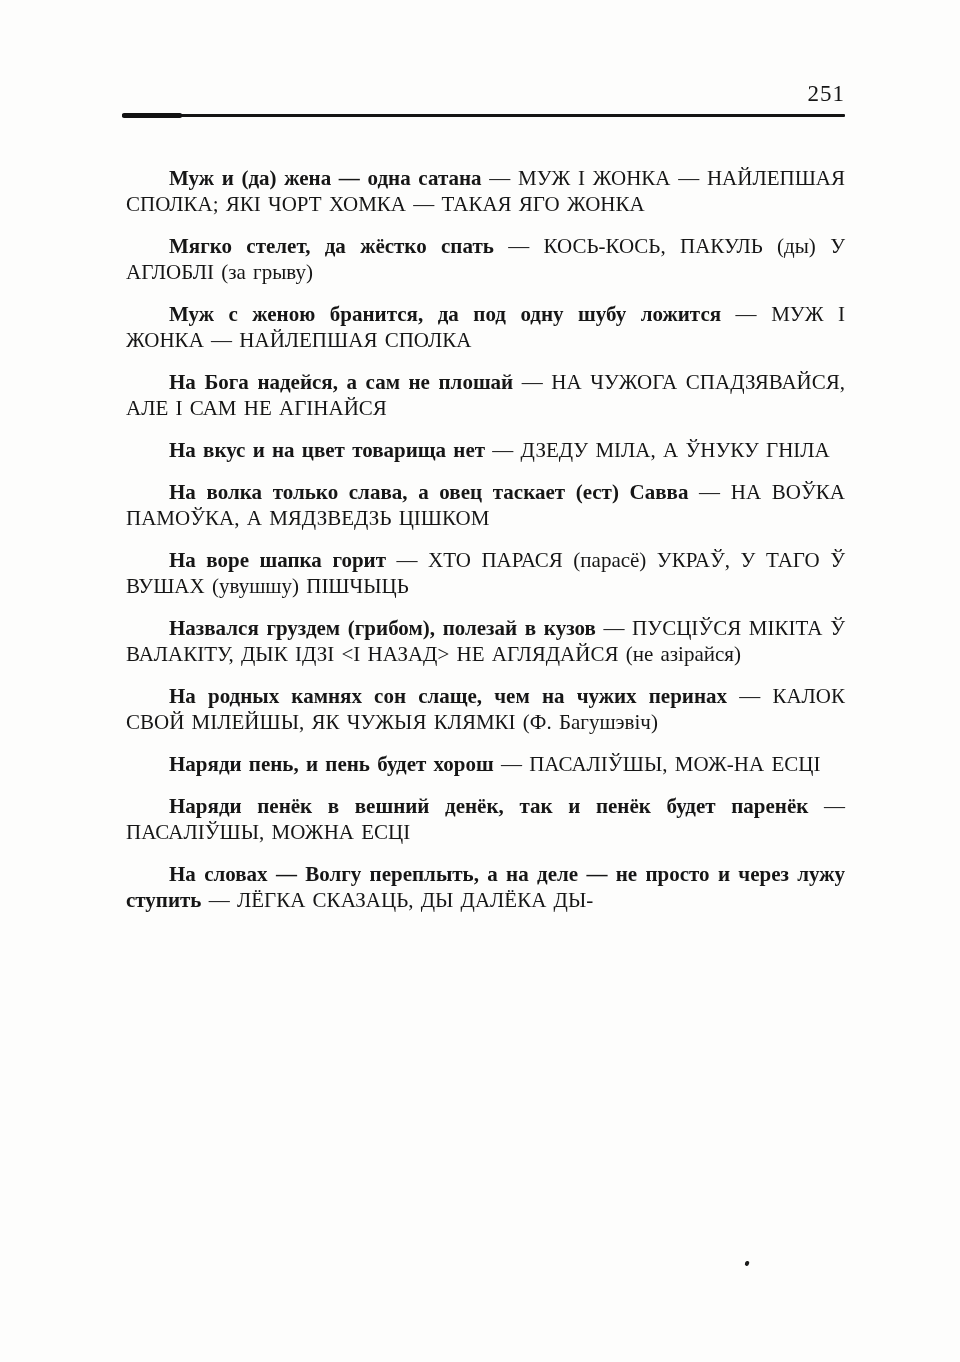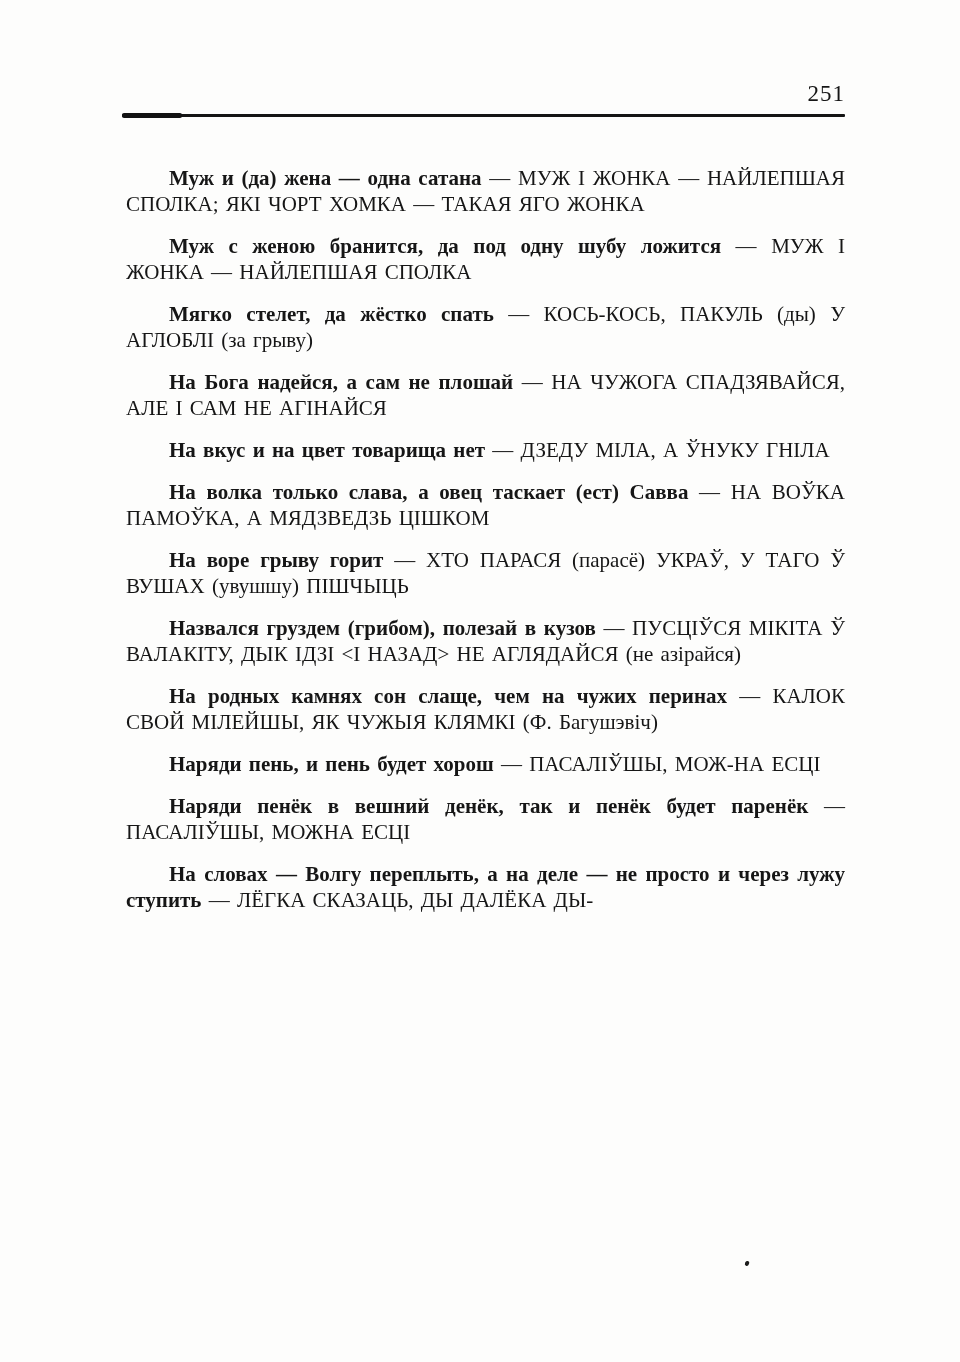--- a/index.html
+++ b/index.html
@@ -66,26 +66,26 @@
   }
 </style>
 </head>
 <body>
 
 <div class="book-page">
   <div class="page-number">251</div>
   <div class="header-rule"></div>
   <div class="proverbs-list">
       <p class="entry"><span class="ru">Муж и (да) жена — одна сатана</span><span class="be"> — МУЖ І ЖОНКА — НАЙЛЕПШАЯ СПОЛКА; ЯКІ ЧОРТ ХОМКА — ТАКАЯ ЯГО ЖОНКА</span></p>
+      <p class="entry"><span class="ru">Мягко стелет, да жёстко спать</span><span class="be"> — КОСЬ-КОСЬ, ПАКУЛЬ (ды) У АГЛОБЛІ (за грыву)</span></p>
       <p class="entry"><span class="ru">Муж с женою бранится, да под одну шубу ложится</span><span class="be"> — МУЖ І ЖОНКА — НАЙЛЕПШАЯ СПОЛКА</span></p>
-      <p class="entry"><span class="ru">Мягко стелет, да жёстко спать</span><span class="be"> — КОСЬ-КОСЬ, ПАКУЛЬ (ды) У АГЛОБЛІ (за грыву)</span></p>
       <p class="entry"><span class="ru">На Бога надейся, а сам не плошай</span><span class="be"> — НА ЧУЖОГА СПАДЗЯВАЙСЯ, АЛЕ І САМ НЕ АГІНАЙСЯ</span></p>
       <p class="entry"><span class="ru">На вкус и на цвет товарища нет</span><span class="be"> — ДЗЕДУ МІЛА, А ЎНУКУ ГНІЛА</span></p>
       <p class="entry"><span class="ru">На волка только слава, а овец таскает (ест) Савва</span><span class="be"> — НА ВОЎКА ПАМОЎКА, А МЯДЗВЕДЗЬ ЦІШКОМ</span></p>
-      <p class="entry"><span class="ru">На воре грыву горит</span><span class="be"> — ХТО ПАРАСЯ (парасё) УКРАЎ, У ТАГО Ў ВУШАХ (увушшу) ПІШЧЫЦЬ</span></p>
+      <p class="entry"><span class="ru">На воре шапка горит</span><span class="be"> — ХТО ПАРАСЯ (парасё) УКРАЎ, У ТАГО Ў ВУШАХ (увушшу) ПІШЧЫЦЬ</span></p>
       <p class="entry"><span class="ru">Назвался груздем (грибом), полезай в кузов</span><span class="be"> — ПУСЦІЎСЯ МІКІТА Ў ВАЛАКІТУ, ДЫК ІДЗІ &lt;І НАЗАД&gt; НЕ АГЛЯДАЙСЯ (не азірайся)</span></p>
       <p class="entry"><span class="ru">На родных камнях сон слаще, чем на чужих перинах</span><span class="be"> — КАЛОК СВОЙ МІЛЕЙШЫ, ЯК ЧУЖЫЯ КЛЯМКІ (Ф. Багушэвіч)</span></p>
       <p class="entry"><span class="ru">Наряди пень, и пень будет хорош</span><span class="be"> — ПАСАЛІЎШЫ, МОЖ-НА ЕСЦІ</span></p>
       <p class="entry"><span class="ru">Наряди пенёк в вешний денёк, так и пенёк будет паренёк</span><span class="be"> — ПАСАЛІЎШЫ, МОЖНА ЕСЦІ</span></p>
       <p class="entry"><span class="ru">На словах — Волгу переплыть, а на деле — не просто и через лужу ступить</span><span class="be"> — ЛЁГКА СКАЗАЦЬ, ДЫ ДАЛЁКА ДЫ-</span></p>
     </div>
   <div class="ink-speck"></div>
 </div>
 
 </body></html>

